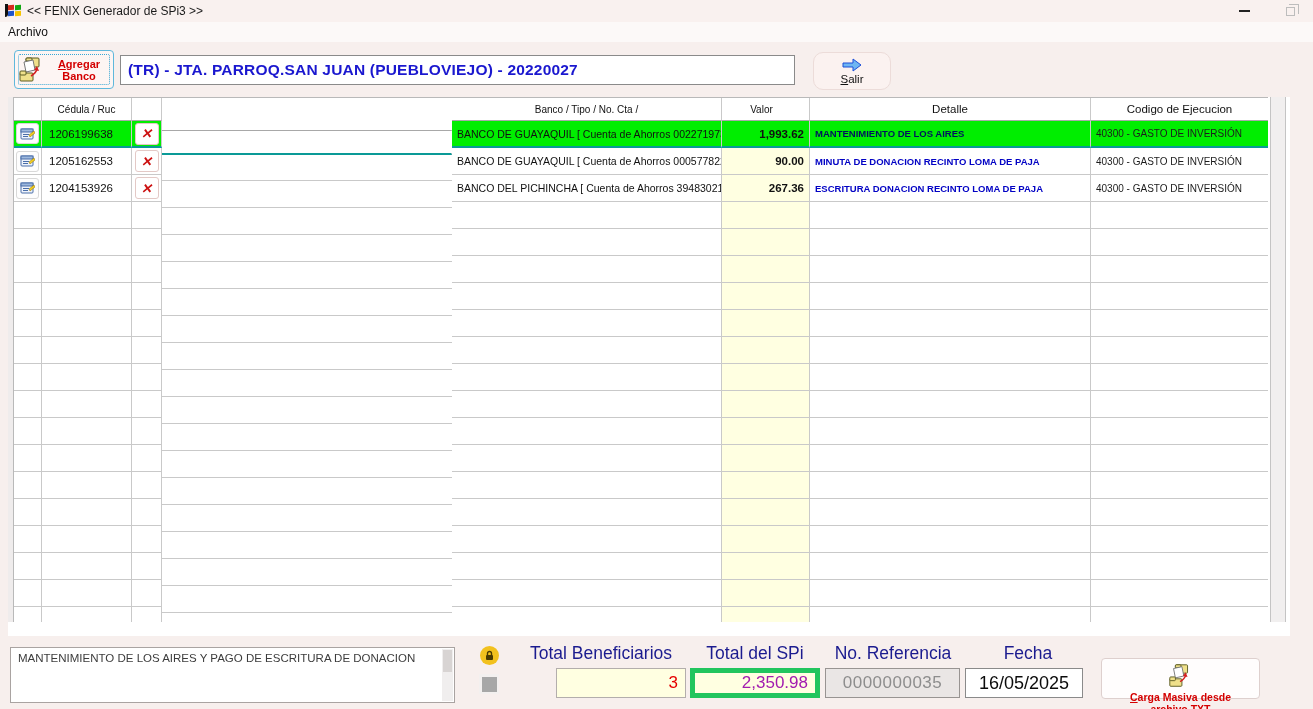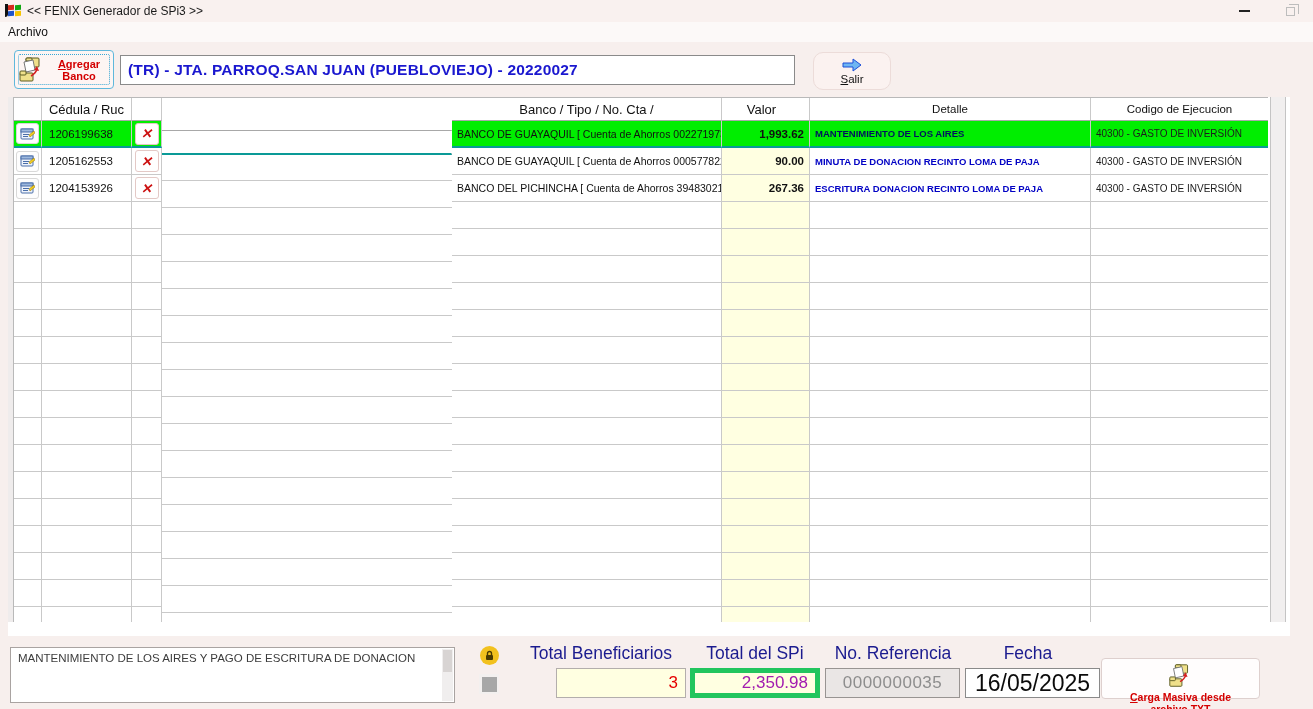--- a/index.html
+++ b/index.html
@@ -40,21 +40,21 @@
   
   .table-zone { position:absolute; left:8px; top:97px; width:1282px; height:539px; background:#ffffff; }
   .grid { position:absolute; left:5px; top:0; width:1255px; height:525px; overflow:hidden; border-top:1px solid #b9b9b9; border-left:1px solid #b9b9b9; }
   .left-strip { position:absolute; left:0; top:0; width:5px; height:525px; background:#efecec; }
   .vscroll { position:absolute; left:1262px; top:0; width:16px; height:525px; background:#f1efef; border-left:1px solid #c4c4c4; border-right:1px solid #c4c4c4; }
 
   .hrow, .row { display:flex; width:1255px; }
   .hrow { height:23px; background:#ffffff; }
   .row { height:27px; background:#ffffff; }
   .cell { border-right:1px solid #c9c9c9; border-bottom:1px solid #c9c9c9; display:flex; align-items:center; overflow:hidden; white-space:pre; }
-  .hrow .cell { justify-content:center; font-size:13px; color:#111; border-bottom:1px solid #a8a8a8; }
+  .hrow .cell { justify-content:center; font-size:10px; color:#111; border-bottom:1px solid #a8a8a8; }
   .c-icon { width:28px; justify-content:center; }
   .c-cedula { width:90px; padding-left:7px; font-size:11.5px; color:#111; }
   .c-x { width:30px; justify-content:center; }
   .c-nombre { width:290px; padding-left:5px; font-size:10.5px; color:#111;margin-top:32px; }
   .c-banco { width:270px; padding-left:5px; font-size:10.5px; color:#111; }
   .c-valor { width:88px; justify-content:flex-end; padding-right:5px; font-size:11.5px; font-weight:bold; color:#111; background:#ffffe1; }
   .c-detalle { width:281px; padding-left:5px; font-size:9.5px; font-weight:bold; color:#0202c4; }
   .c-codigo { width:178px; padding-left:5px; font-size:10px; color:#1c1c1c; }
   .row.selected .cell { background:#00ee00; border-bottom:2px solid #0a9a97; }
   .row.selected .c-detalle { color:#00135e; }
@@ -71,21 +71,21 @@
   .gray-square-btn .sq { width:15px; height:15px; background:#a7a7a7; }
   .f-label { position:absolute; top:3px; font-size:17.5px; color:#1b1b8f; text-align:center; }
   .lbl-benef { left:516px; width:170px; }
   .lbl-spi { left:690px; width:130px; }
   .lbl-ref { left:823px; width:140px; }
   .lbl-fecha { left:963px; width:130px; }
   .f-field { position:absolute; top:28px; height:30px; display:flex; align-items:center; font-size:17px; }
   .fld-benef { left:556px; width:130px; background:#ffffe1; border:1px solid #b3aeac; color:#e60000; justify-content:flex-end; padding-right:7px; }
   .fld-spi { left:690px; width:130px; background:#ffffe1; border:5px solid #22c55e; color:#a21caf; justify-content:flex-end; padding-right:7px; }
   .fld-ref { left:825px; width:135px; background:#eae6e5; border:1px solid #989492; color:#8d8d8d; justify-content:center; letter-spacing:.5px; }
-  .fld-fecha { left:965px; width:135px; background:#ffffff; border:1px solid #8a8a8a; color:#0b0b0b; justify-content:center; font-size:23px; }
+  .fld-fecha { left:965px; width:118px; background:#ffffff; border:1px solid #8a8a8a; color:#0b0b0b; justify-content:center; font-size:18px; }
   .btn-carga { position:absolute; left:1101px; top:18px; width:159px; height:41px; background:#fffdfd; border:1px solid #ded0ce; border-radius:4px; display:flex; align-items:center; padding:2px 4px;flex-direction:column; }
   .btn-carga .lbl { color:#d40000; font-weight:bold; font-size:10.5px; line-height:12px; text-align:center; flex:1; }
 </style>
 </head>
 <body>
 
 <div id="app">
 
   <div class="titlebar">
     <span class="win-icon">

